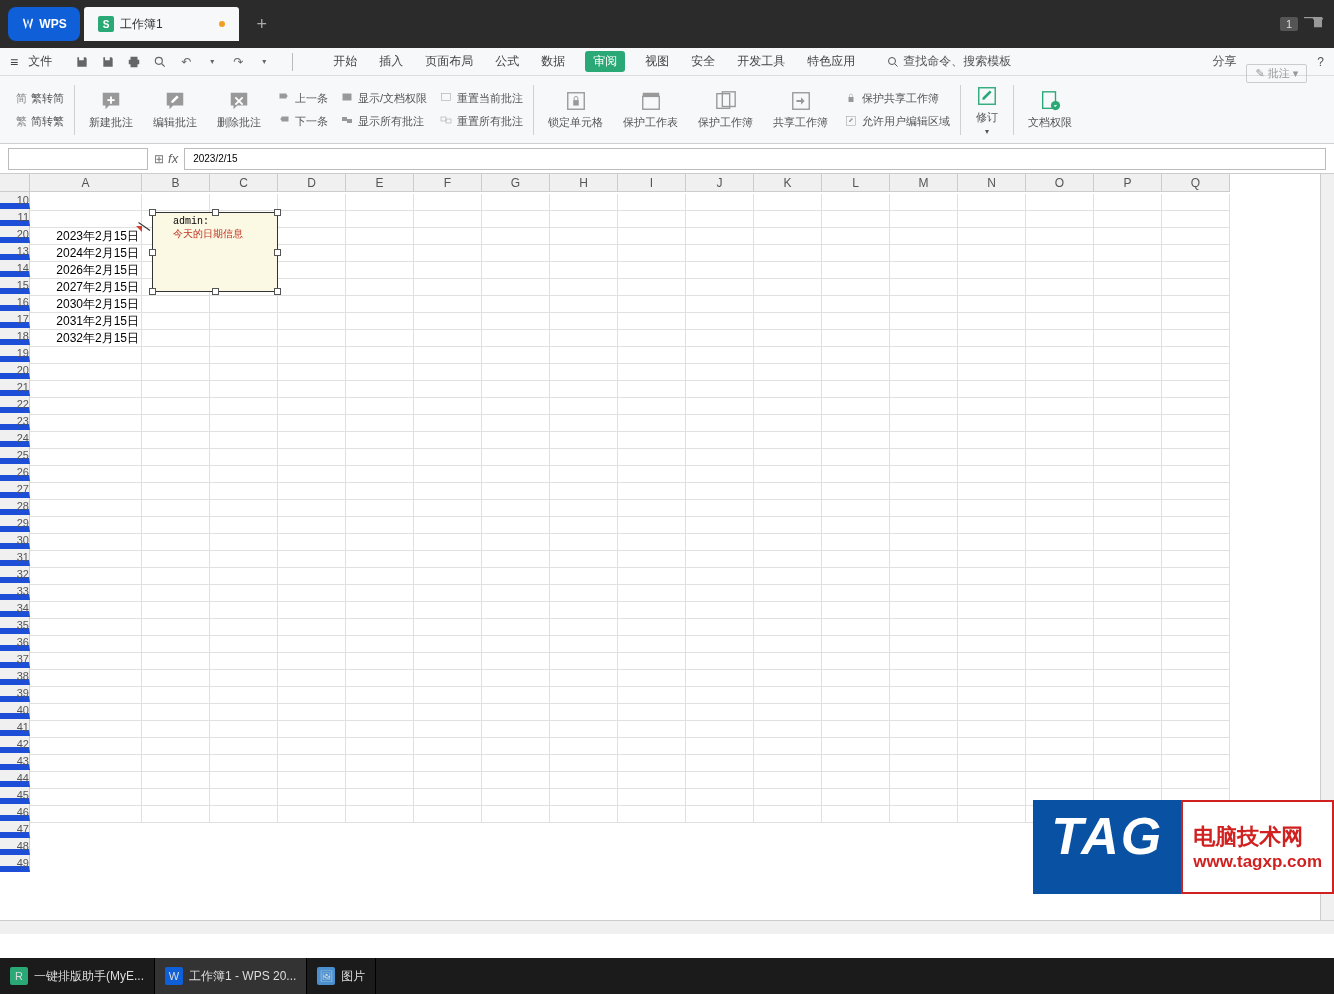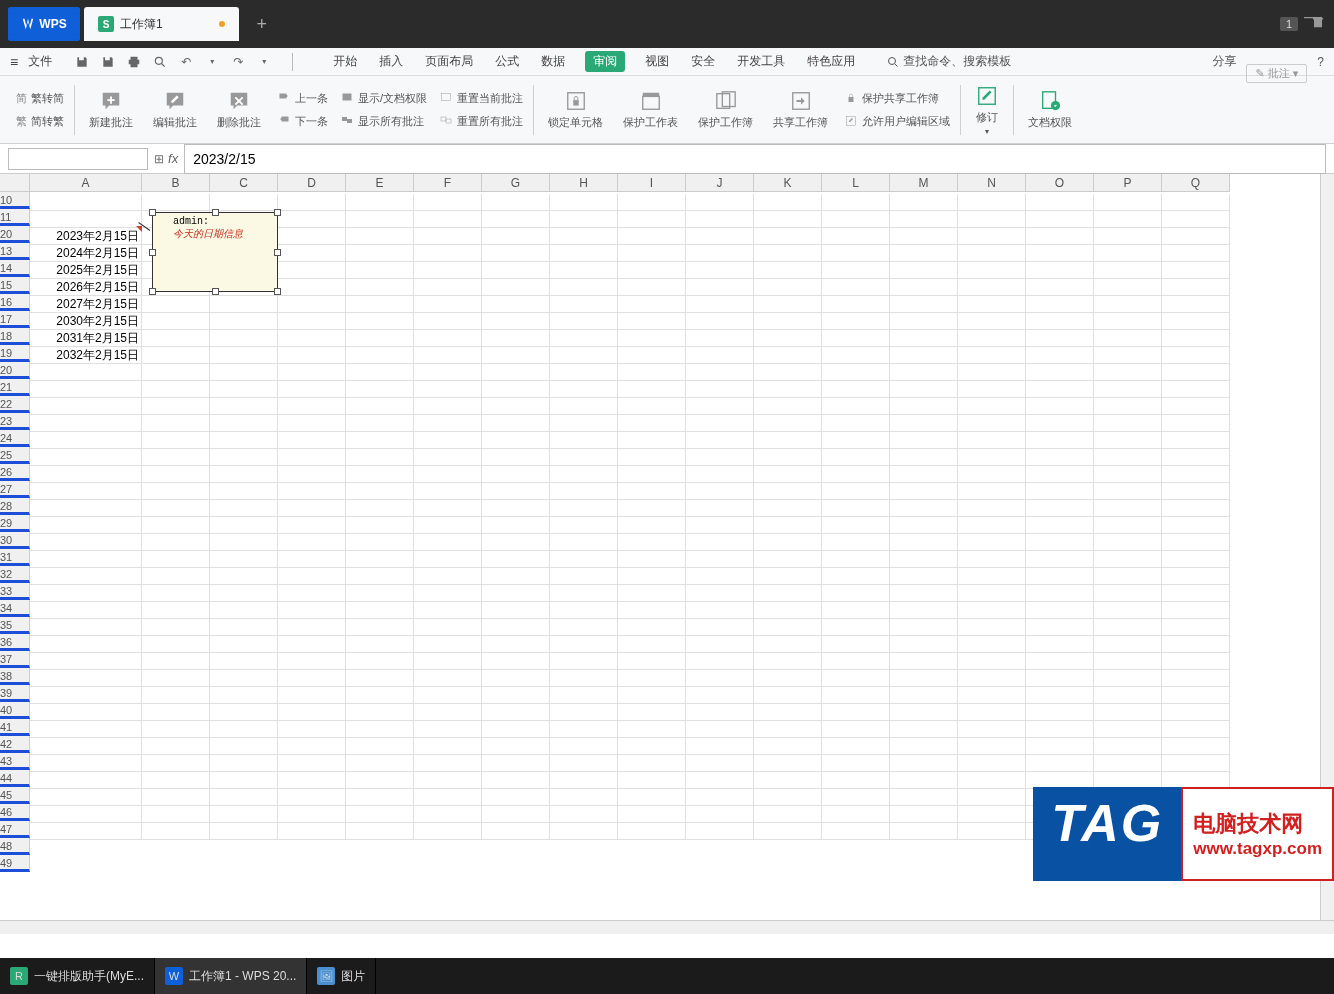--- a/index.html
+++ b/index.html
@@ -1,20 +1,20 @@
 <!DOCTYPE html>
 <html><head>
 <meta charset="utf-8">
 <style>
 * { margin:0; padding:0; box-sizing:border-box; font-family:"Microsoft YaHei",Arial,sans-serif; }
 body { background:#fff; width:1334px; height:994px; overflow:hidden; position:relative; }
 
 
 .titlebar { height:48px; background:#2b2b2b; display:flex; align-items:center; color:#fff; position:relative; }
-.wps-logo { width:72px; height:34px; background:#0e5fd8; display:flex; align-items:center; justify-content:center; font-size:12px; font-weight:bold; margin-left:8px; border-radius:2px; gap:4px; }
+.wps-logo { width:72px; height:34px; background:#0e5fd8; display:flex; align-items:center; justify-content:center; font-size:12px; font-weight:bold; margin-left:8px; border-radius:8px; gap:4px; }
 .wps-logo svg { width:14px; height:14px; }
 .doc-tab { height:34px; background:#f7f8fa; color:#333; display:flex; align-items:center; padding:0 14px; margin-left:4px; border-radius:3px 3px 0 0; font-size:12px; gap:6px; position:relative; }
 .doc-icon { width:16px; height:16px; background:#2aa876; border-radius:2px; display:flex; align-items:center; justify-content:center; color:#fff; font-size:10px; font-weight:bold; }
 .tab-dirty { width:6px; height:6px; background:#f0a020; border-radius:50%; margin-left:50px; }
 .new-tab { width:30px; height:30px; display:flex; align-items:center; justify-content:center; color:#aaa; margin-left:8px; font-size:18px; cursor:pointer; }
 .title-right { position:absolute; right:8px; top:0; height:48px; display:flex; align-items:center; gap:12px; }
 .badge { background:#555; color:#ddd; font-size:11px; padding:1px 6px; border-radius:2px; }
 .tshirt { color:#999; }
 .minimize { position:absolute; right:12px; top:6px; color:#999; font-size:18px; }
 
@@ -42,48 +42,48 @@
 .sep { width:1px; height:50px; background:#d0d0d0; margin:0 4px; }
 .dropdown-arrow { font-size:8px; }
 .green-svg { fill:#2aa876; }
 .gray-svg { fill:#999; }
 
 
 .formulabar { height:30px; display:flex; align-items:center; padding:4px 8px; gap:6px; background:#fff; border-bottom:1px solid #ccc; }
 .namebox { width:140px; height:22px; border:1px solid #bbb; font-size:12px; padding:0 6px; background:#fff; }
 .fx-icons { display:flex; align-items:center; gap:4px; color:#777; font-size:12px; }
 .fx-label { font-style:italic; font-size:13px; color:#666; }
-.formula-input { flex:1; height:30px; border:1px solid #bbb; font-size:14px; padding:0 8px; }
+.formula-input { flex:1; height:22px; border:1px solid #bbb; font-size:10px; padding:0 8px; }
 
 
 .sheet { position:relative; height:760px; background:#fff; overflow:hidden; }
 .corner { position:absolute; left:0; top:0; width:30px; height:18px; background:#f0f0f0; border-right:1px solid #ccc; border-bottom:1px solid #ccc; }
 .colheads { position:absolute; left:30px; top:0; height:18px; display:flex; }
 .ch { width:68px; border-right:1px solid #ccc; border-bottom:1px solid #ccc; background:#f0f0f0; text-align:center; font-size:12px; color:#555; line-height:18px; }
 .ch.colA { width:112px; }
 .rowheads { position:absolute; left:0; top:18px; width:30px; }
-.rh { height:17px; border-right:1px solid #ccc; border-bottom:3px solid #1d4ed8; background:#f0f0f0; text-align:left; font-size:11px; color:#555; line-height:17px; }
+.rh { height:17px; border-right:1px solid #ccc; border-bottom:6px solid #1d4ed8; background:#f0f0f0; text-align:right; font-size:11px; color:#555; line-height:17px; }
 .cells { position:absolute; left:30px; top:20px; }
 .row { display:flex; height:17px; }
 .cell { width:68px; height:17px; border-right:1px solid #e0e0e0; border-bottom:1px solid #e0e0e0; font-size:12px; padding:0 2px; line-height:17px; text-align:right; overflow:hidden; white-space:nowrap; }
 .cell.colA { width:112px; }
 .comment-indicator { position:absolute; width:0; height:0; border-top:6px solid #d04030; border-left:6px solid transparent; }
 
 
 .comment-box { position:absolute; background:#fbf8e3; border:1px solid #333; width:126px; height:80px; font-size:10px; padding:3px 20px; }
 .comment-author { font-family:"Courier New",monospace; font-size:10px; color:#000; }
-.comment-text { color:#c03020; font-style:italic; font-size:10px; }
+.comment-text { color:#c03020; font-size:10px; }
 .handle { position:absolute; width:7px; height:7px; background:#fff; border:1px solid #555; }
 .comment-line { position:absolute; width:14px; height:1px; border-top:1px solid #333; transform:rotate(35deg); transform-origin:right center; }
 
 
 .watermark { position:absolute; right:110px; bottom:60px; color:#c0c0c0; font-size:14px; text-align:left; }
 .watermark .wm1 { font-size:17px; color:#bbb; }
 .watermark .wm2 { font-size:12px; color:#c8c8c8; }
-.tag-overlay { position:absolute; right:0; bottom:53px; display:flex; align-items:stretch;justify-content:flex-end; }
+.tag-overlay { position:absolute; right:0; bottom:40px; display:flex; align-items:stretch;justify-content:flex-end; }
 .tag-left { background:#0951a3; color:#fff; font-size:52px; font-weight:900; font-style:italic; padding:6px 18px; letter-spacing:2px; }
 .tag-right { background:#fff; border:2px solid #d02020; padding:20px 10px; display:flex; flex-direction:column; justify-content:center; }
 .tag-r1 { color:#d02020; font-size:22px; font-weight:bold; }
 .tag-r2 { color:#d02020; font-size:17px; font-weight:bold; }
 
 
 .hscroll { position:absolute; bottom:0; left:0; right:0; height:14px; background:#f0f0f0; border-top:1px solid #ccc; }
 .vscroll { position:absolute; top:0; right:0; bottom:14px; width:14px; background:#f0f0f0; border-left:1px solid #ccc; }
 
 
@@ -485,39 +485,20 @@
         <div class="cell"></div>
         <div class="cell"></div>
         <div class="cell"></div>
         <div class="cell"></div>
         <div class="cell"></div>
         <div class="cell"></div>
         <div class="cell"></div>
         <div class="cell"></div>
       </div>
       <div class="row">
-        <div class="cell colA">2025年2月15日</div>
-        <div class="cell"></div>
-        <div class="cell"></div>
-        <div class="cell"></div>
-        <div class="cell"></div>
-        <div class="cell"></div>
-        <div class="cell"></div>
-        <div class="cell"></div>
-        <div class="cell"></div>
-        <div class="cell"></div>
-        <div class="cell"></div>
-        <div class="cell"></div>
-        <div class="cell"></div>
-        <div class="cell"></div>
-        <div class="cell"></div>
-        <div class="cell"></div>
-        <div class="cell"></div>
-      </div>
-      <div class="row">
         <div class="cell colA">2026年2月15日</div>
         <div class="cell"></div>
         <div class="cell"></div>
         <div class="cell"></div>
         <div class="cell"></div>
         <div class="cell"></div>
         <div class="cell"></div>
         <div class="cell"></div>
         <div class="cell"></div>
         <div class="cell"></div>

